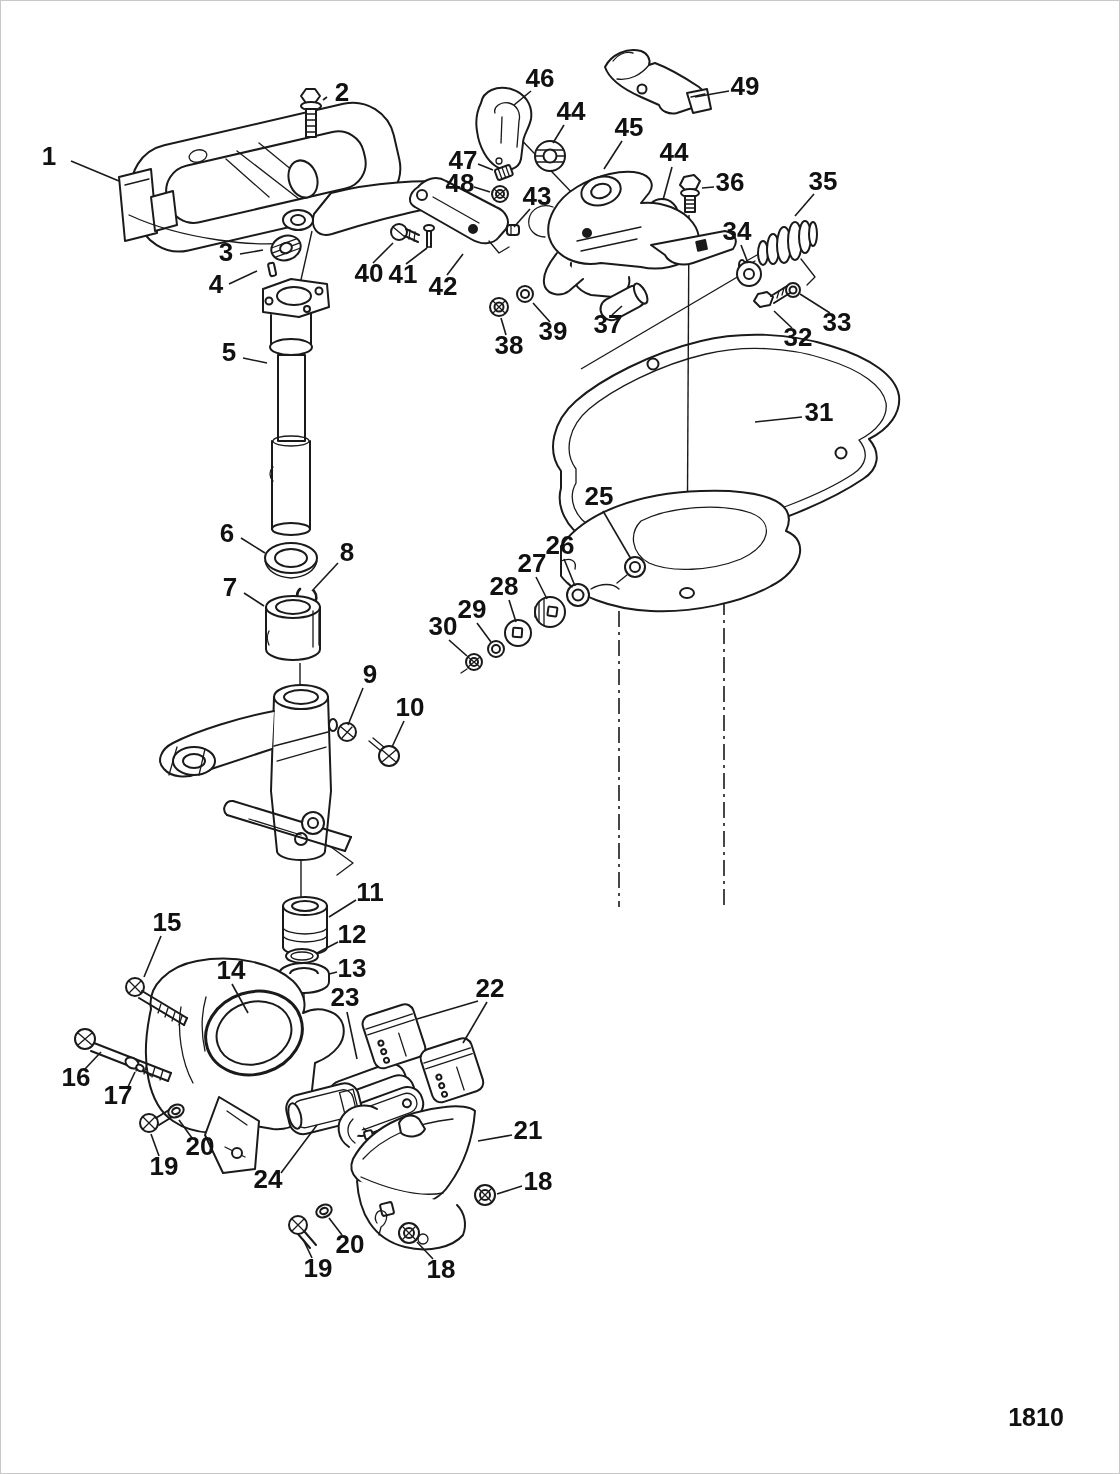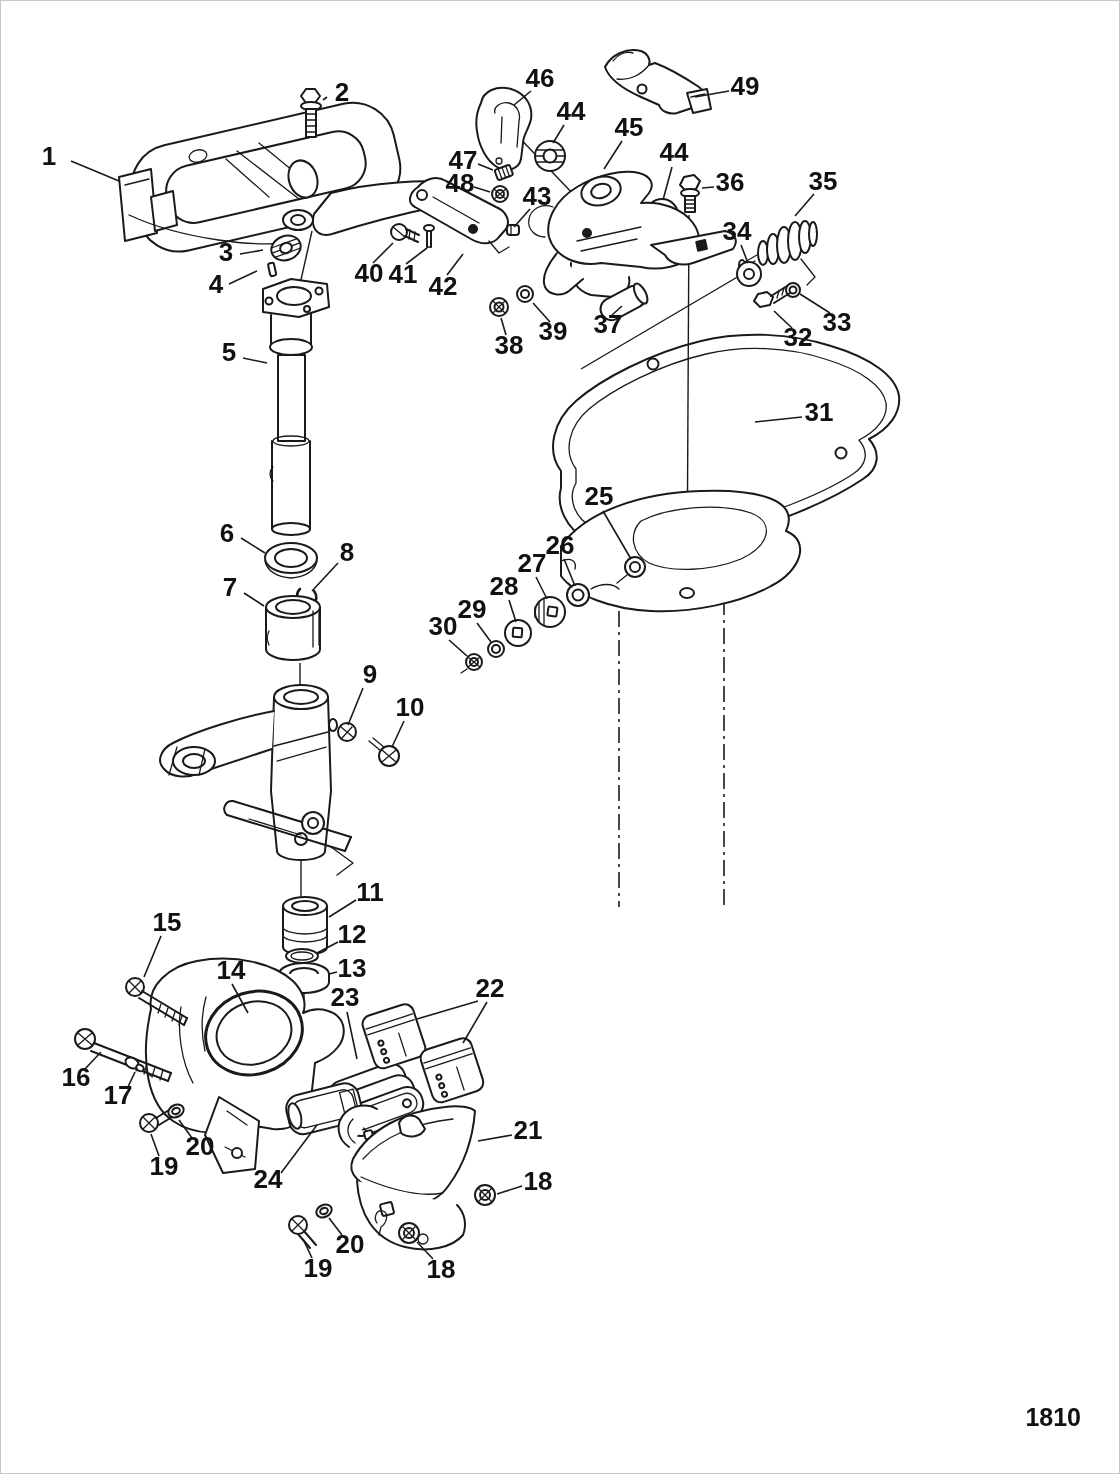--- a/index.html
+++ b/index.html
@@ -20,21 +20,21 @@
   .axis{stroke:#1a1a1a;stroke-width:1.4;fill:none;}
   .axisdash{stroke:#1a1a1a;stroke-width:1.6;fill:none;stroke-dasharray:16 5 3 5;}
   #callouts-layer text{
     font-family:"Liberation Sans", sans-serif;
     font-size:26px;font-weight:700;fill:#111111;
     text-anchor:middle;dominant-baseline:middle;
   }
   #callouts-layer line{stroke:#1a1a1a;stroke-width:1.6;}
   .page-number{
     position:absolute;left:990px;top:1402px;width:90px;
-    text-align:right;font-size:25px;font-weight:700;color:#111;
+    text-align:center;font-size:25px;font-weight:700;color:#111;
   }
 </style>
 </head>
 <body>
 
 <div class="sheet">
 <svg width="1120" height="1474" viewBox="0 0 1120 1474">
 
   <g>
     <line class="axis" x1="311" y1="128" x2="311" y2="165"></line>

